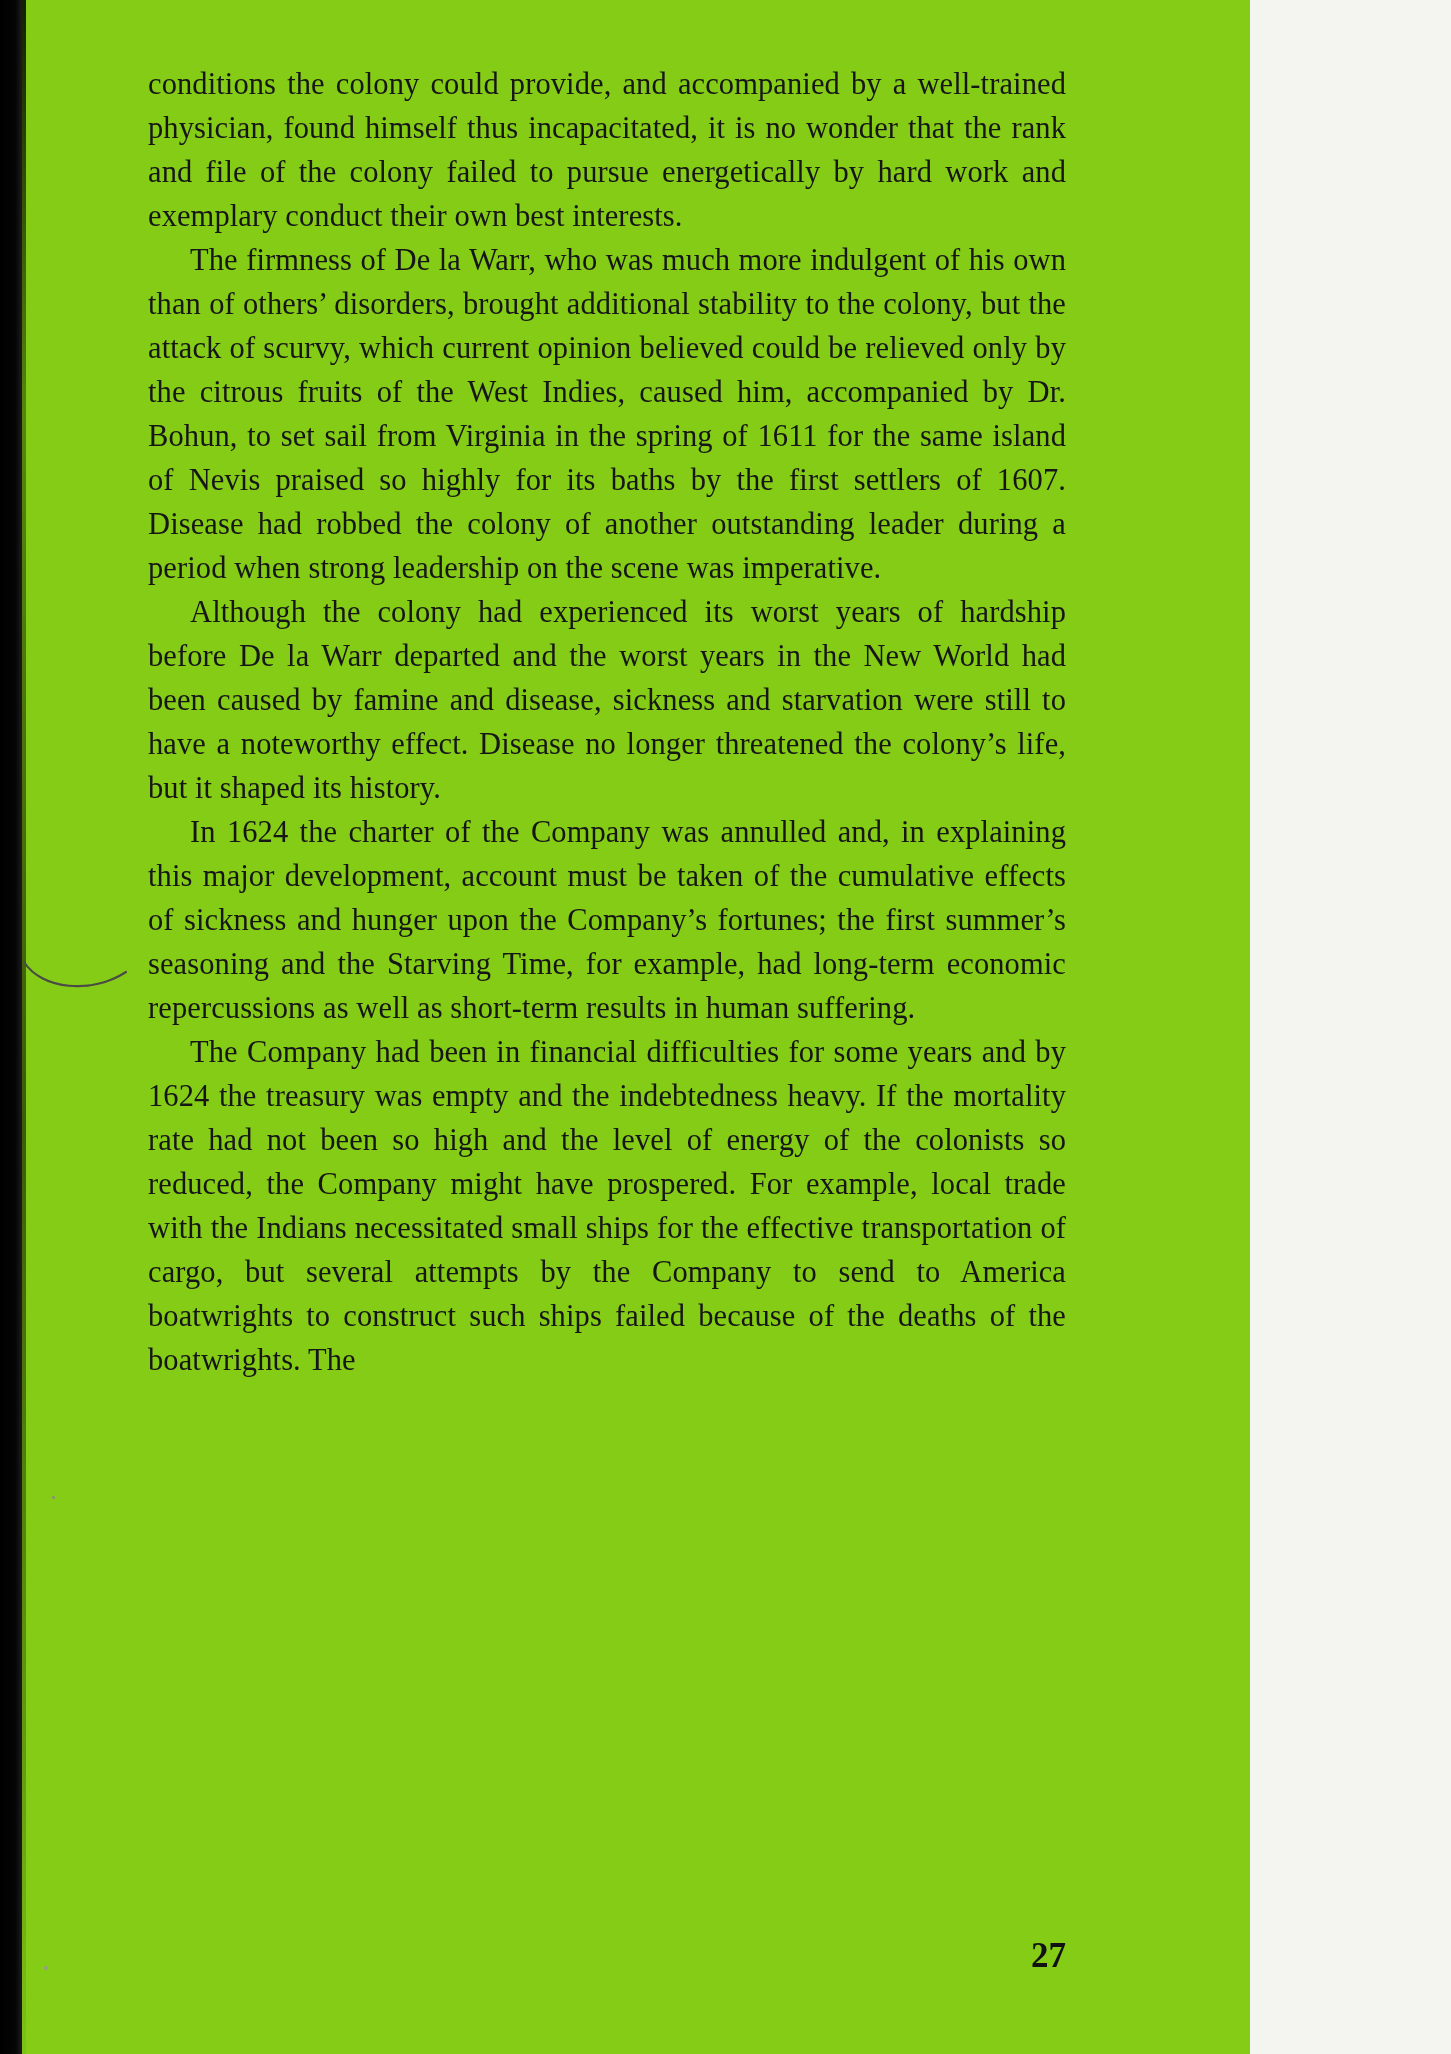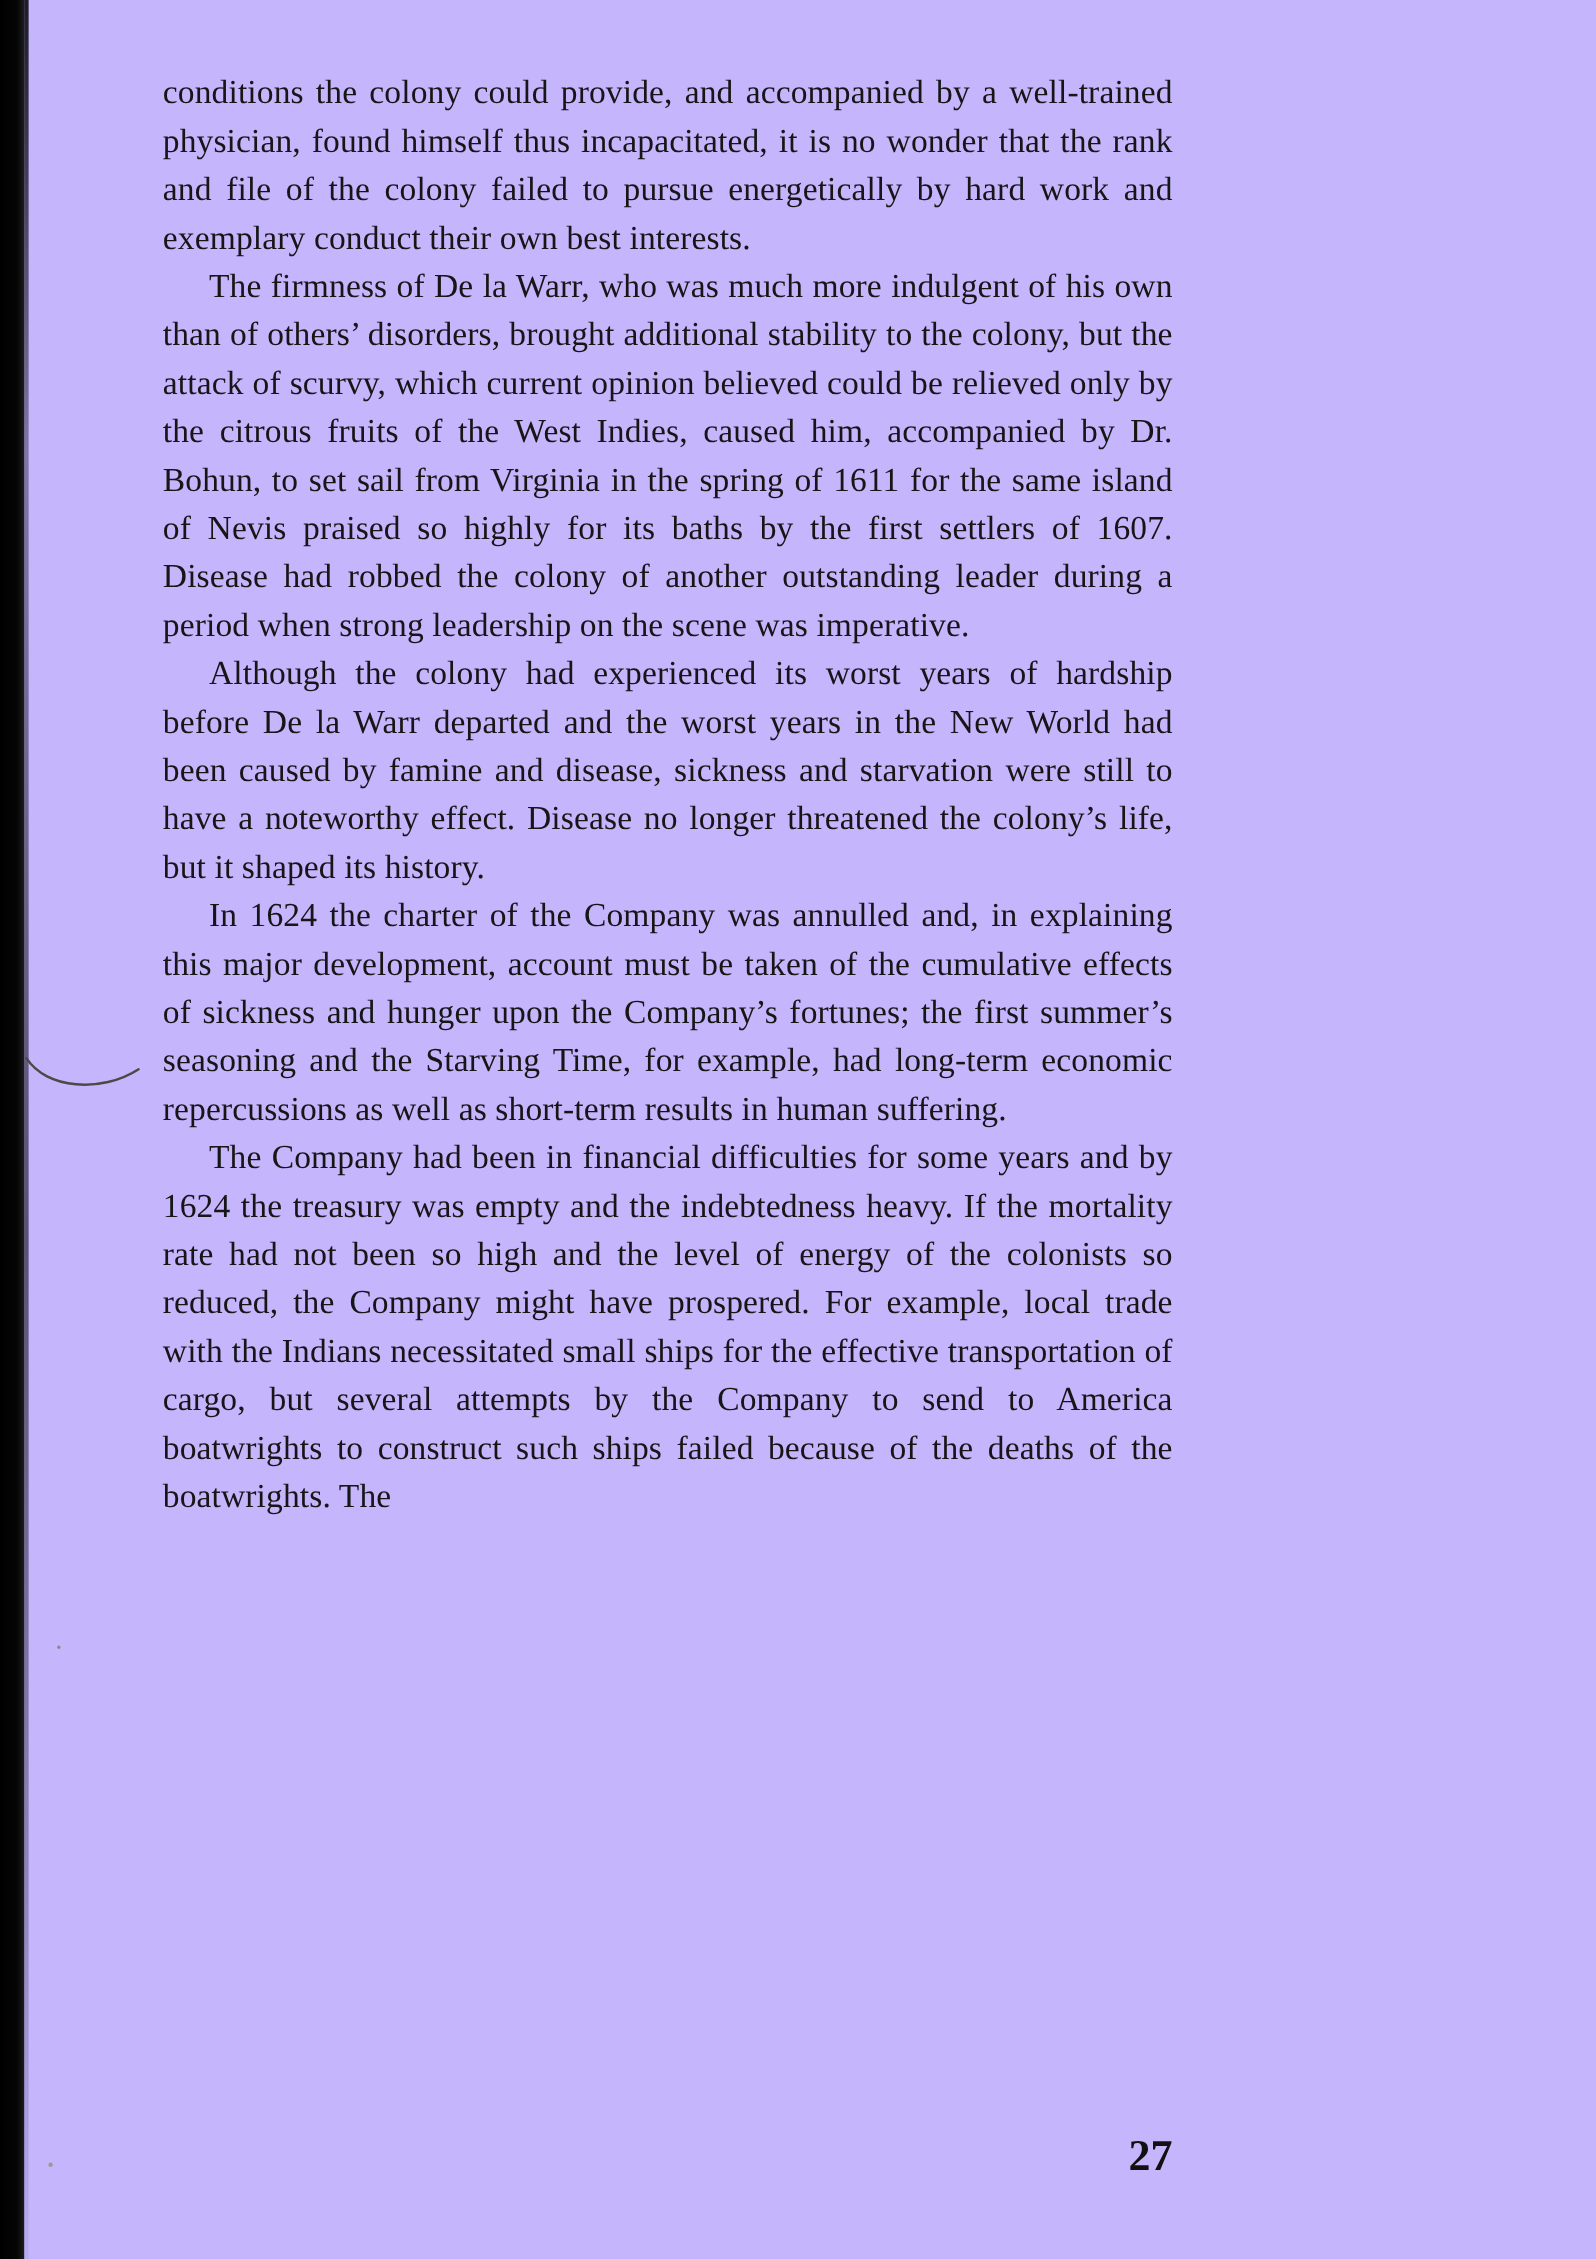--- a/index.html
+++ b/index.html
@@ -2,23 +2,23 @@
 <html><head>
   <meta charset="utf-8">
   <style>
     html, body {
       margin: 0;
       padding: 0;
       background: #f4f4f1;
     }
     .page {
       position: relative;
-      width: 1451px;
+      width: 1250px;
       height: 2054px;
-      background: #c4b5fd;
+      background: #84cc16;
       overflow: hidden;
       font-family: "Liberation Serif", "DejaVu Serif", serif;
       color: #161616;
     }
     
     .binding-bar {
       position: absolute;
       left: 0;
       top: 0;
       width: 22px;
@@ -55,21 +55,21 @@
     }
     .text-block p.indent {
       text-indent: 42px;
     }
     .page-number {
       position: absolute;
       left: 996px;
       top: 1936px;
       width: 70px;
       text-align: right;
-      font-size: 40px;
+      font-size: 35px;
       font-weight: bold;
       color: #111;
     }
     .scan-curve {
       position: absolute;
       left: 22px;
       top: 948px;
       width: 110px;
       height: 50px;
     }

